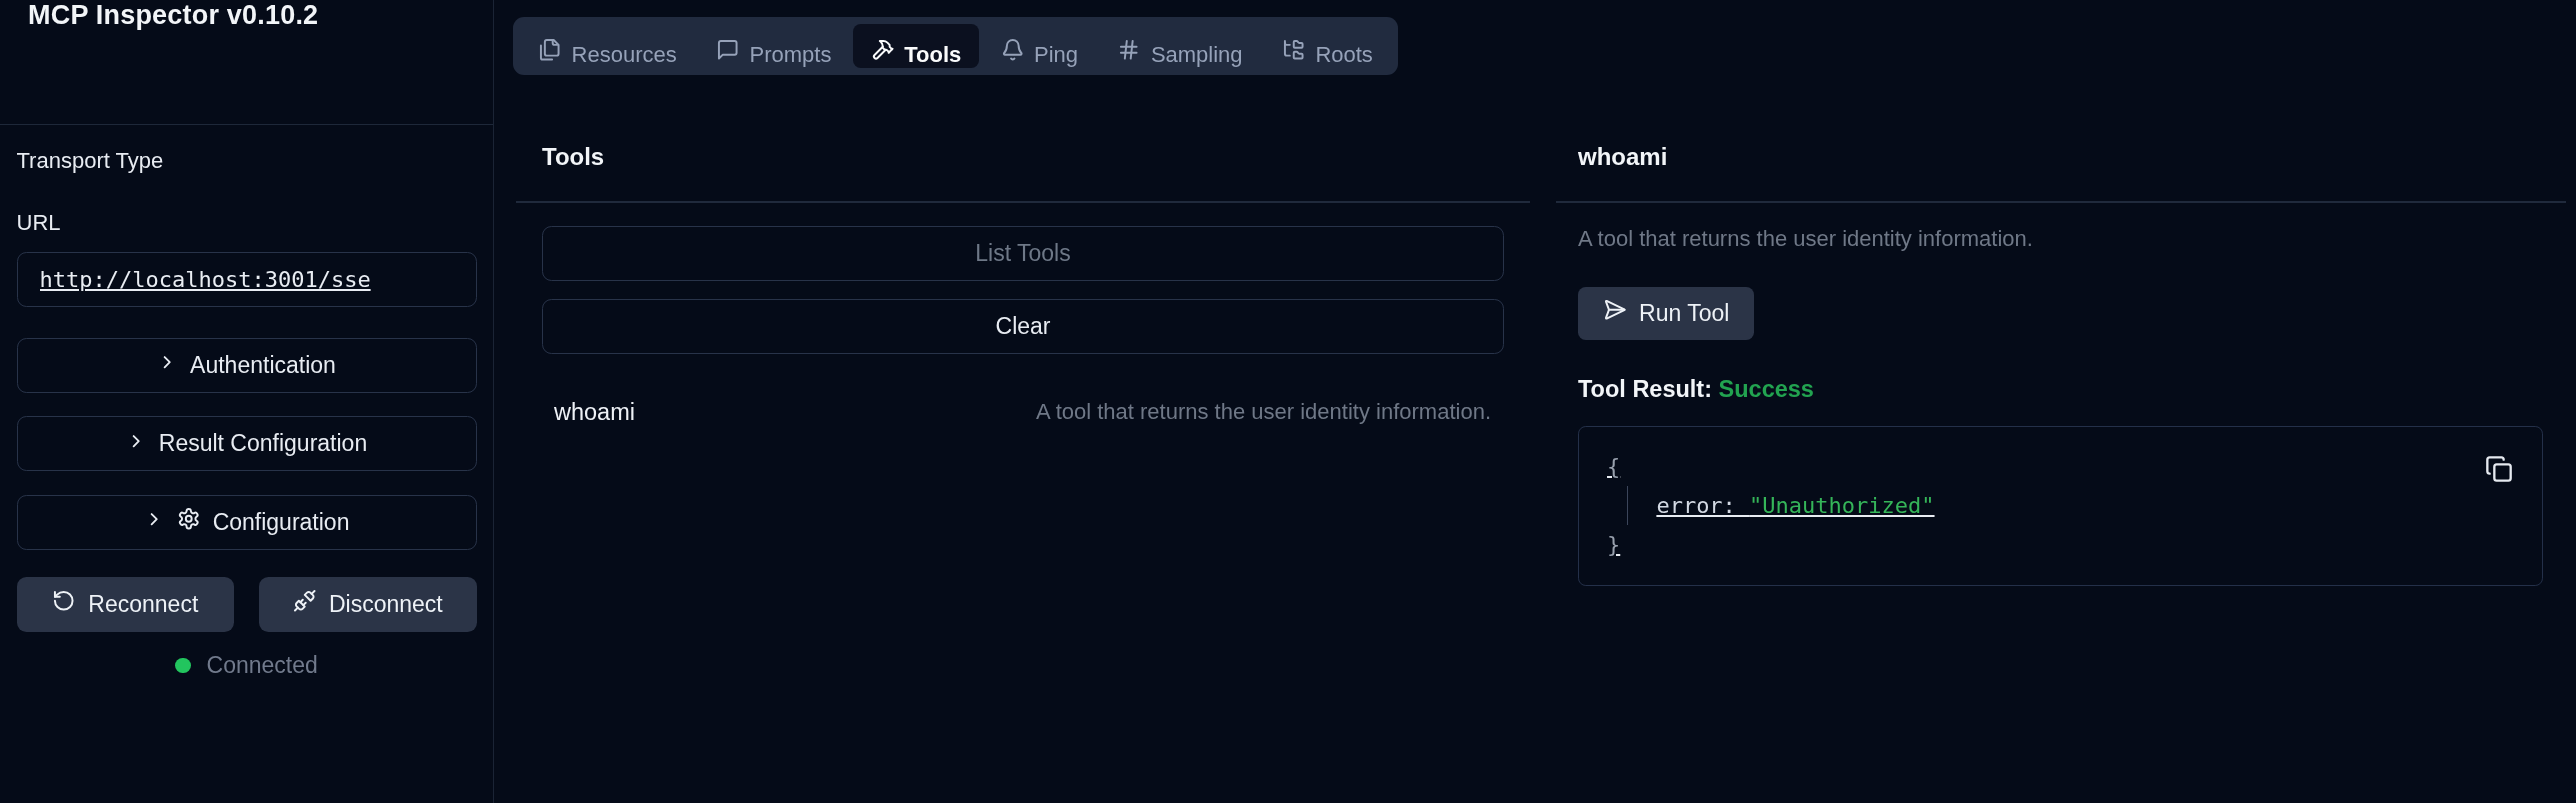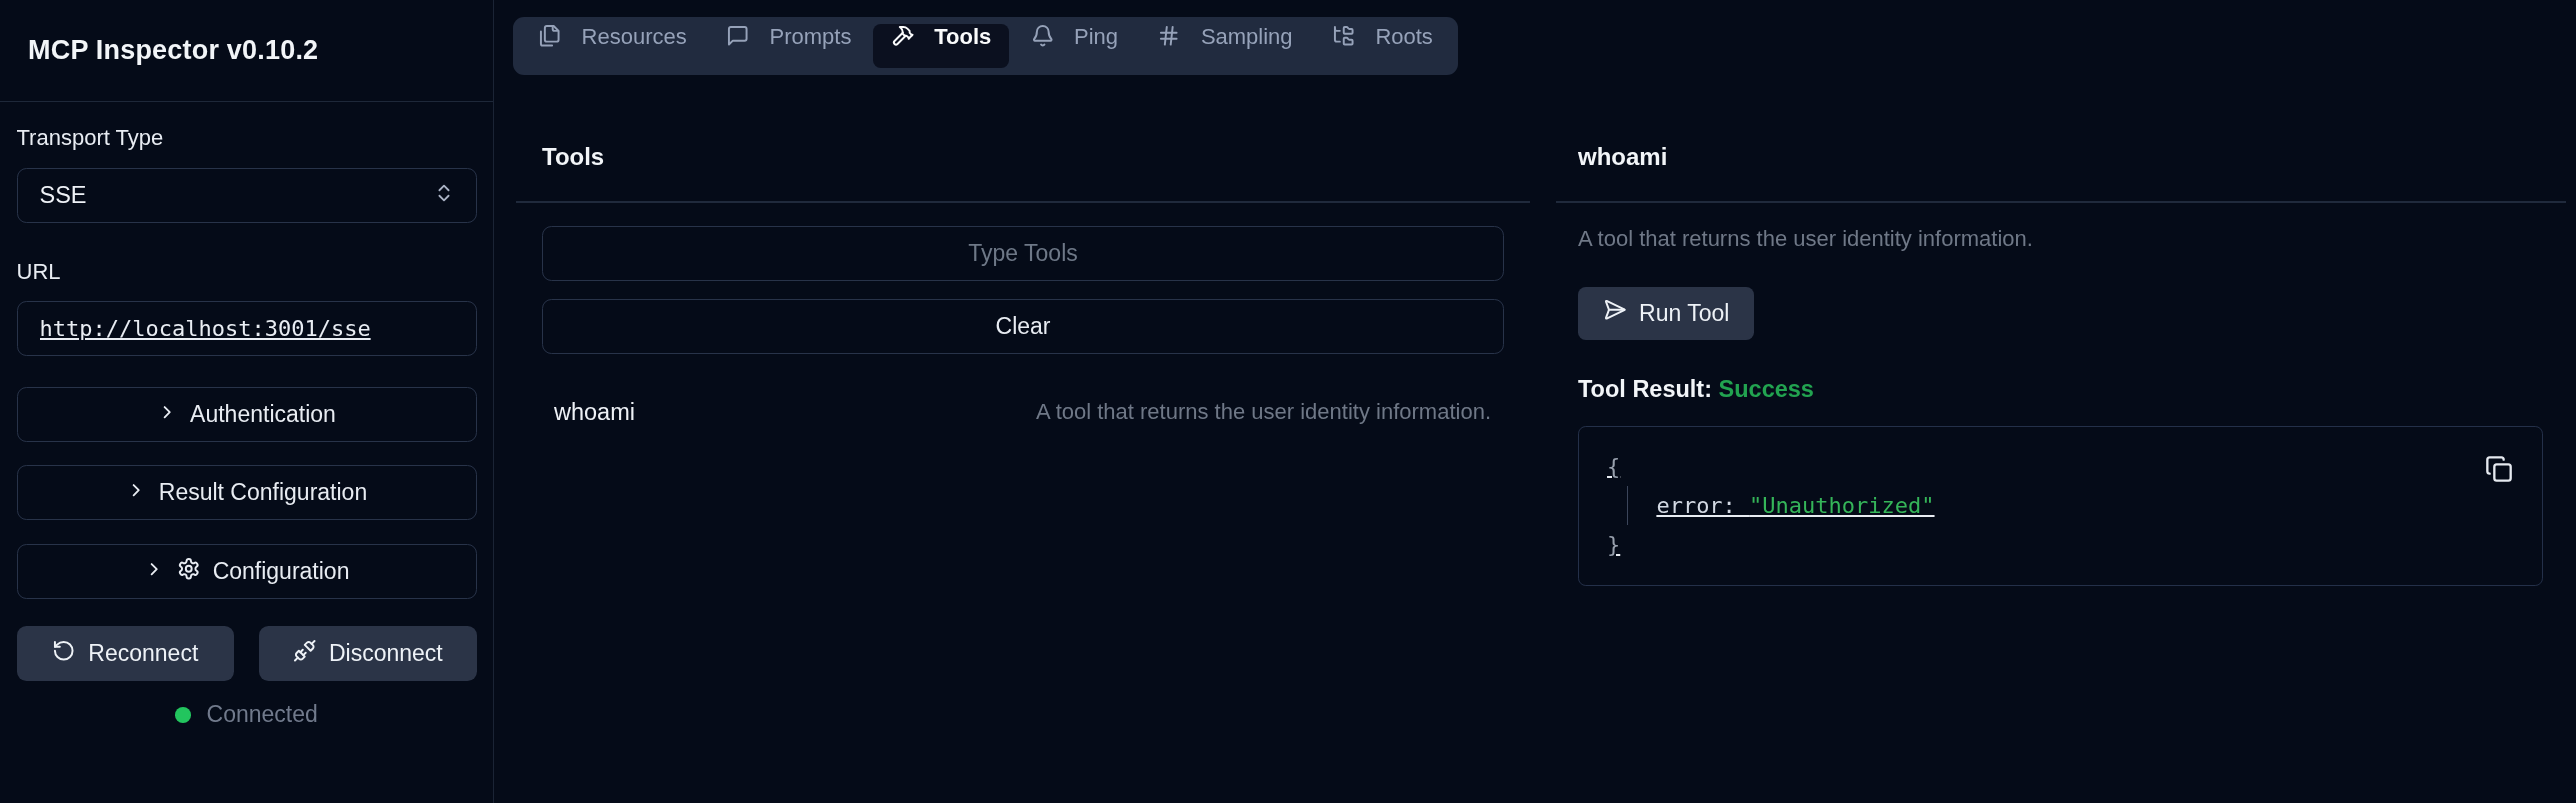--- a/index.html
+++ b/index.html
@@ -11,21 +11,21 @@
     position: relative;
   }
   .mono { font-family: "DejaVu Sans Mono", monospace; text-decoration: underline; }
 
   
   .sidebar {
     position: absolute; left: 0; top: 0; width: 494px; height: 804px;
     border-right: 1.6px solid #1b2435;
   }
   .sidebar-header {
-    height: 102px; display: flex; align-items: center; padding-left: 28px;
+    height: 125px; display: flex; padding-left: 28px;
     border-bottom: 1.6px solid #1e2839;
   }
   .app-title { font-size: 27px; font-weight: 700; color: #f2f5f8; letter-spacing: 0.2px; }
   .sidebar-body { padding: 22px 16.5px 0 16.5px; }
   .field-label { font-size: 22px; line-height: 27px; color: #e8ecf2; }
   .select-box {
     margin-top: 17.3px; height: 55px; border: 1.6px solid #283349; border-radius: 9.4px;
     display: flex; align-items: center; justify-content: space-between;
     padding: 0 20.4px 0 22px; cursor: pointer; background: transparent;
     width: 100%; color: #eef1f6; font-size: 23.5px;
@@ -59,21 +59,21 @@
   .status-text { font-size: 23px; color: #717a8c; }
 
   
   .tabbar {
     position: absolute; left: 513px; top: 16.5px; height: 58px;
     background: #212b3f; border-radius: 11px;
     display: inline-flex; align-items: center; padding: 0 7.8px; gap: 4.7px;
   }
   .tab {
     height: 44px; border: none; border-radius: 7.8px; background: transparent;
-    display: flex; align-items: flex-start; gap: 20px; padding: 0 17.3px;
+    display: flex; align-items: flex-end; gap: 10px; padding: 0 17.3px;
     color: #96a2b9; font-size: 22px; cursor: pointer;
     font-family: "Liberation Sans", sans-serif;
   }
   .tab.active { background: #0b101f; color: #fafbfc; font-weight: 600; }
   .tab svg { flex: 0 0 auto; }
 
   
   .divider { height: 1.6px; background: #202a3c; width: 100%; }
   h2.panel-heading { font-size: 24px; line-height: 25px; font-weight: 700; color: #f2f5f8; }
 
@@ -130,29 +130,20 @@
 </head>
 <body>
 
 <div class="sidebar">
   <div class="sidebar-header">
     <div class="app-title">MCP Inspector v0.10.2</div>
   </div>
   <div class="sidebar-body">
 
     <div class="field-label">Transport Type</div>
-    <div class="select-box">
-      <span>SSE</span>
-      <span class="icon">
-        <svg width="22" height="22" viewBox="0 0 24 24" fill="none" stroke="#aab3c5" stroke-width="2" stroke-linecap="round" stroke-linejoin="round">
-            <path d="m7 15 5 5 5-5"></path>
-            <path d="m7 9 5-5 5 5"></path>
-          </svg>
-      </span>
-    </div>
 
     <div class="field-label url-label">URL</div>
     <input class="url-input mono" type="text" value="http://localhost:3001/sse" style="">
 
     <button class="side-btn auth">
       <span class="icon">
         <svg width="20.4" height="20.4" viewBox="0 0 24 24" fill="none" stroke="currentColor" stroke-width="2.2" stroke-linecap="round" stroke-linejoin="round">
             <path d="m9 18 6-6-6-6"></path>
           </svg>
       </span>
@@ -273,21 +264,21 @@
           <path d="M3 3v13a2 2 0 0 0 2 2h3"></path>
         </svg>
     </span>
     <span>Roots</span>
   </button>
 </div>
 
 <div class="panel-middle">
   <h2 class="panel-heading">Tools</h2>
   <div class="divider"></div>
-  <button class="wide-btn list-tools">Type Tools</button>
+  <button class="wide-btn list-tools">List Tools</button>
   <button class="wide-btn clear">Clear</button>
   <div class="tool-row">
     <span class="tool-name">whoami</span>
     <span class="tool-desc">A tool that returns the user identity information.</span>
   </div>
 </div>
 
 <div class="panel-right">
   <h2 class="panel-heading">whoami</h2>
   <div class="divider"></div>

